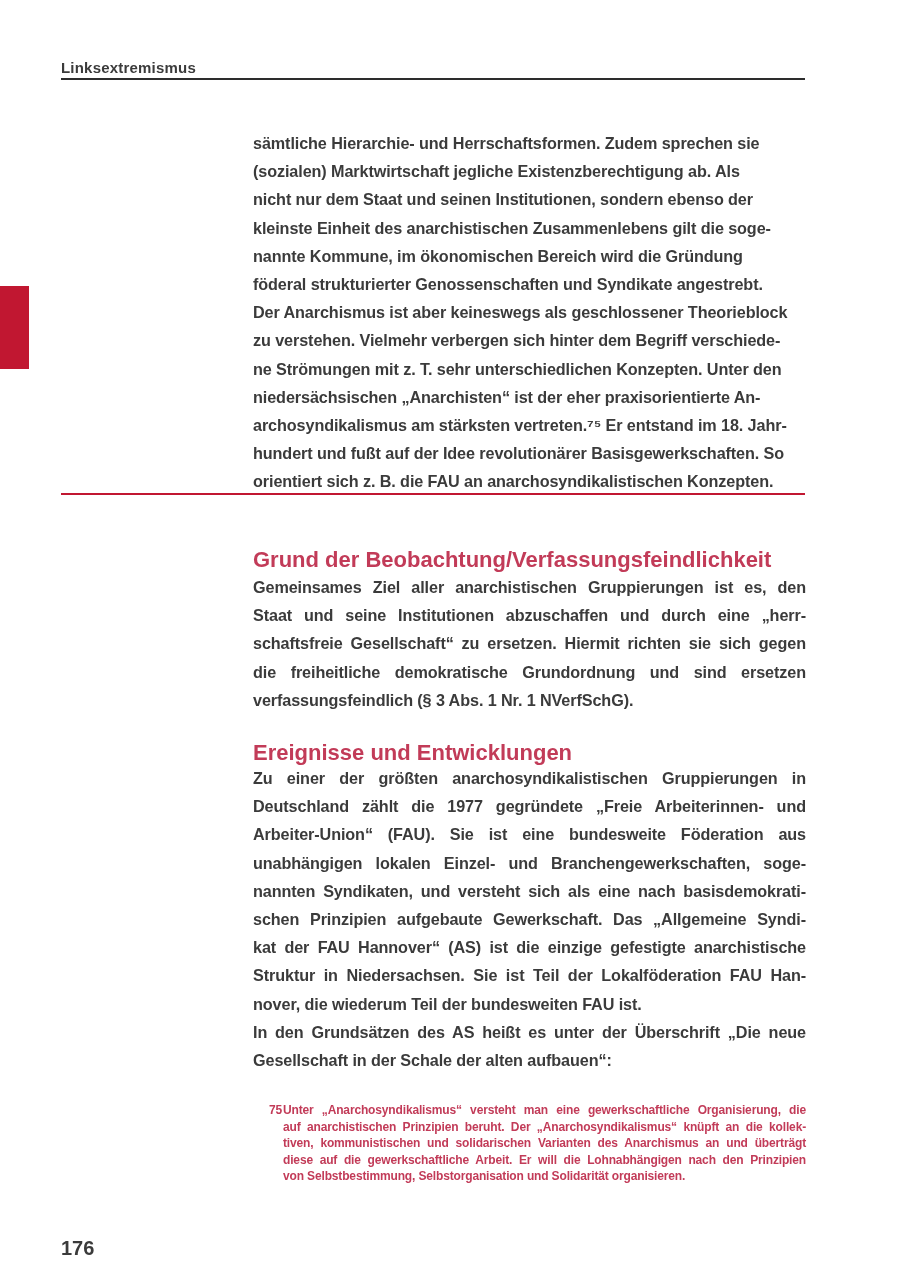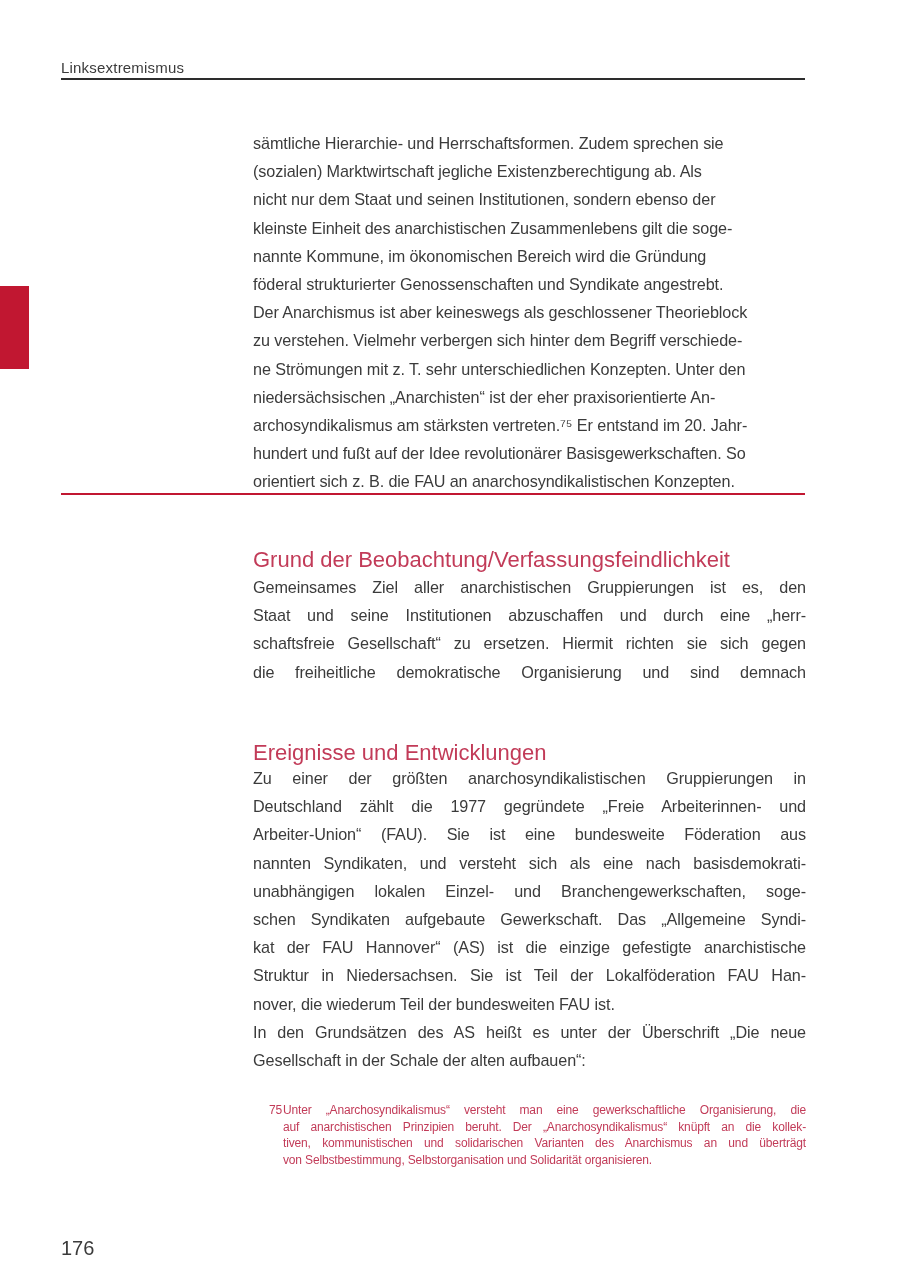--- a/index.html
+++ b/index.html
@@ -6,20 +6,21 @@
     --accent-red:#C11731;
     --heading-red:#C23B58;
     --body-text:#3B3B3B;
     --rule-dark:#2D2D2D;
   }
   html,body{margin:0;padding:0;background:#ffffff;}
   .page{
     position:relative;width:900px;height:1276px;background:#ffffff;
     font-family:"Liberation Sans",sans-serif;color:var(--body-text);
     overflow:hidden;
+    font-weight:bold;
   }
   .header-title{
     position:absolute;left:61px;top:59px;font-size:15px;letter-spacing:.2px;
     color:var(--body-text);
   }
   .header-rule{
     position:absolute;left:61px;top:78px;width:744px;height:2px;
     background:var(--rule-dark);
   }
   .red-tab{
@@ -73,59 +74,61 @@
       <div class="ln">sämtliche Hierarchie- und Herrschaftsformen. Zudem sprechen sie</div>
       <div class="ln">(sozialen) Marktwirtschaft jegliche Existenzberechtigung ab. Als</div>
       <div class="ln">nicht nur dem Staat und seinen Institutionen, sondern ebenso der</div>
       <div class="ln">kleinste Einheit des anarchistischen Zusammenlebens gilt die soge-</div>
       <div class="ln">nannte Kommune, im ökonomischen Bereich wird die Gründung</div>
       <div class="ln">föderal strukturierter Genossenschaften und Syndikate angestrebt.</div>
       <div class="ln">Der Anarchismus ist aber keineswegs als geschlossener Theorieblock</div>
       <div class="ln">zu verstehen. Vielmehr verbergen sich hinter dem Begriff verschiede-</div>
       <div class="ln">ne Strömungen mit z. T. sehr unterschiedlichen Konzepten. Unter den</div>
       <div class="ln">niedersächsischen „Anarchisten“ ist der eher praxisorientierte An-</div>
-      <div class="ln">archosyndikalismus am stärksten vertreten.⁷⁵ Er entstand im 20. Jahr-</div>
+      <div class="ln">archosyndikalismus am stärksten vertreten.⁷⁵ Er entstand im 18. Jahr-</div>
       <div class="ln">hundert und fußt auf der Idee revolutionärer Basisgewerkschaften. So</div>
       <div class="ln">orientiert sich z. B. die FAU an anarchosyndikalistischen Konzepten.</div>
     </div>
 
   <div class="divider-rule"></div>
 
   <div class="heading h1pos">Grund der Beobachtung/Verfassungsfeindlichkeit</div>
   <div class="body p2pos">
       <div class="ln j">Gemeinsames Ziel aller anarchistischen Gruppierungen ist es, den</div>
       <div class="ln j">Staat und seine Institutionen abzuschaffen und durch eine „herr-</div>
       <div class="ln j">schaftsfreie Gesellschaft“ zu ersetzen. Hiermit richten sie sich gegen</div>
-      <div class="ln j">die freiheitliche demokratische Organisierung und sind demnach</div>
+      <div class="ln j">die freiheitliche demokratische Grundordnung und sind ersetzen</div>
+      <div class="ln">verfassungsfeindlich (§ 3 Abs. 1 Nr. 1 NVerfSchG).</div>
     </div>
 
   <div class="heading h2pos">Ereignisse und Entwicklungen</div>
   <div class="body p3pos">
     <div>
         <div class="ln j">Zu einer der größten anarchosyndikalistischen Gruppierungen in</div>
         <div class="ln j">Deutschland zählt die 1977 gegründete „Freie Arbeiterinnen- und</div>
         <div class="ln j">Arbeiter-Union“ (FAU). Sie ist eine bundesweite Föderation aus</div>
+        <div class="ln j">unabhängigen lokalen Einzel- und Branchengewerkschaften, soge-</div>
         <div class="ln j">nannten Syndikaten, und versteht sich als eine nach basisdemokrati-</div>
-        <div class="ln j">unabhängigen lokalen Einzel- und Branchengewerkschaften, soge-</div>
-        <div class="ln j">schen Syndikaten aufgebaute Gewerkschaft. Das „Allgemeine Syndi-</div>
+        <div class="ln j">schen Prinzipien aufgebaute Gewerkschaft. Das „Allgemeine Syndi-</div>
         <div class="ln j">kat der FAU Hannover“ (AS) ist die einzige gefestigte anarchistische</div>
         <div class="ln j">Struktur in Niedersachsen. Sie ist Teil der Lokalföderation FAU Han-</div>
         <div class="ln">nover, die wiederum Teil der bundesweiten FAU ist.</div>
       </div>
     <div>
         <div class="ln j">In den Grundsätzen des AS heißt es unter der Überschrift „Die neue</div>
         <div class="ln">Gesellschaft in der Schale der alten aufbauen“:</div>
       </div>
   </div>
 
   <div class="footnote">
     <span class="fn-num">75</span>
     <div class="fn-text">
         <div class="ln j">Unter „Anarchosyndikalismus“ versteht man eine gewerkschaftliche Organisierung, die</div>
         <div class="ln j">auf anarchistischen Prinzipien beruht. Der „Anarchosyndikalismus“ knüpft an die kollek-</div>
         <div class="ln j">tiven, kommunistischen und solidarischen Varianten des Anarchismus an und überträgt</div>
+        <div class="ln j">diese auf die gewerkschaftliche Arbeit. Er will die Lohnabhängigen nach den Prinzipien</div>
         <div class="ln">von Selbstbestimmung, Selbstorganisation und Solidarität organisieren.</div>
       </div>
   </div>
 
   <div class="page-number">176</div>
 
 </div>
 
 </body></html>

